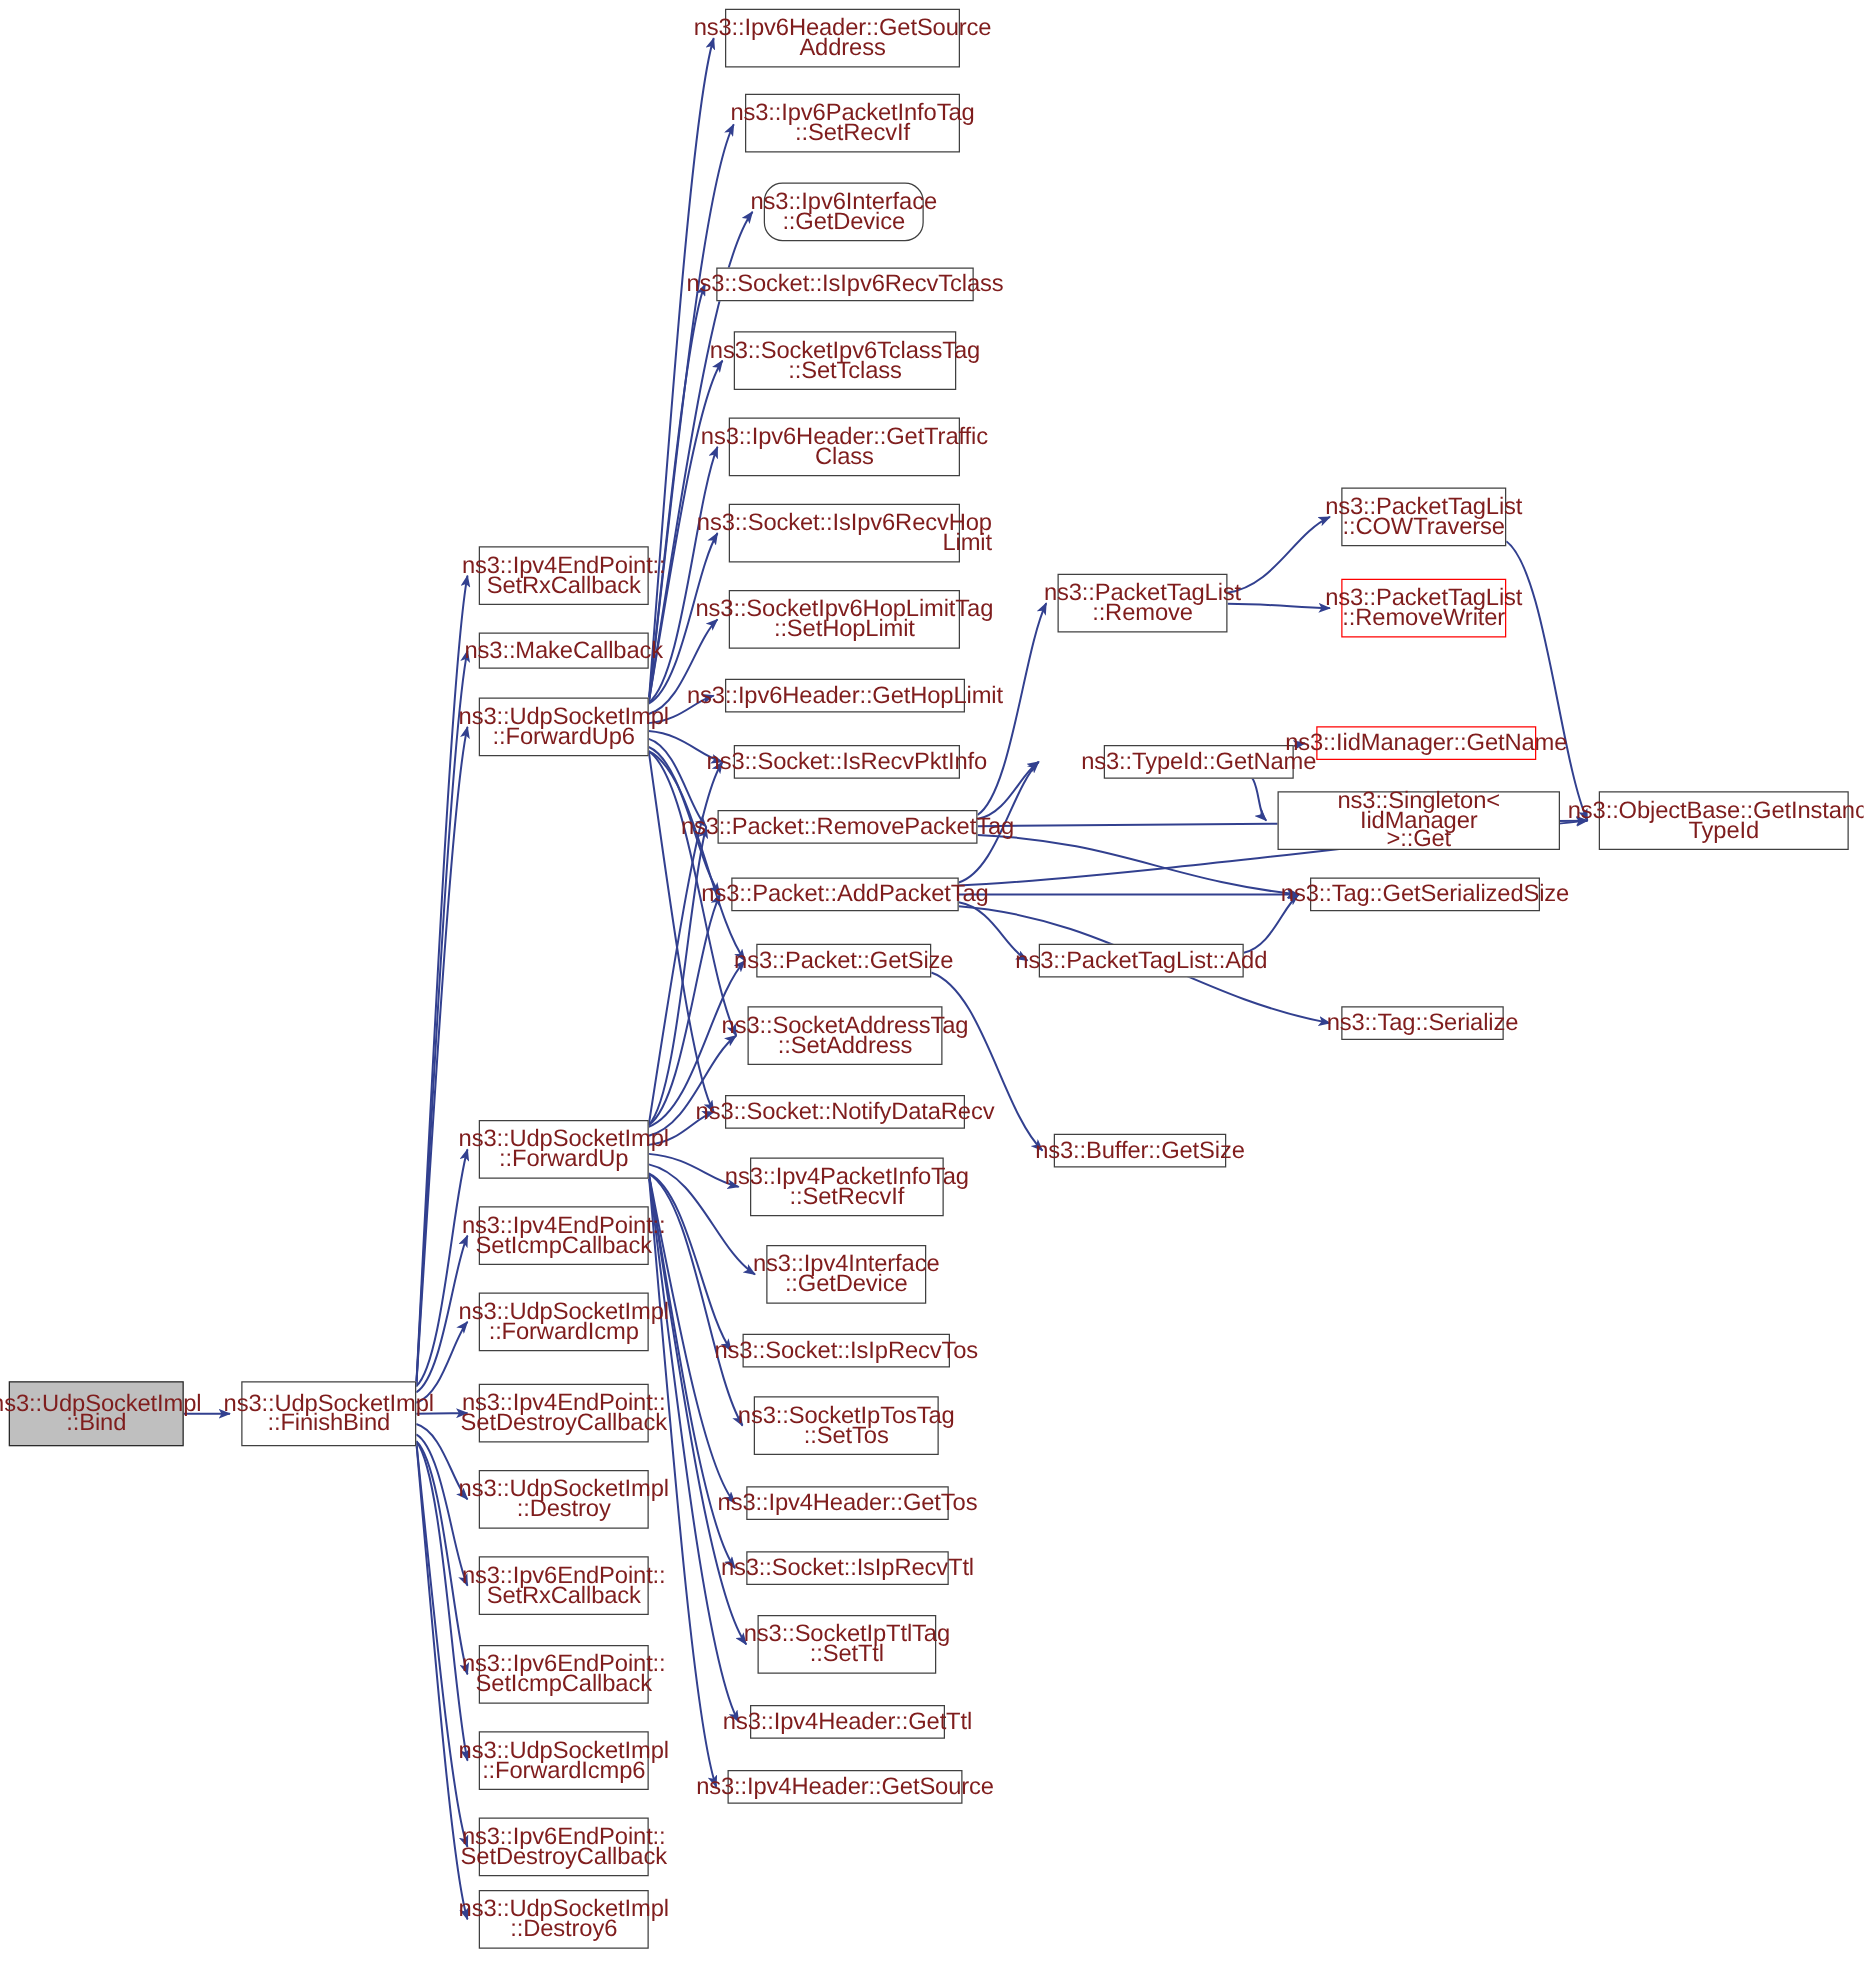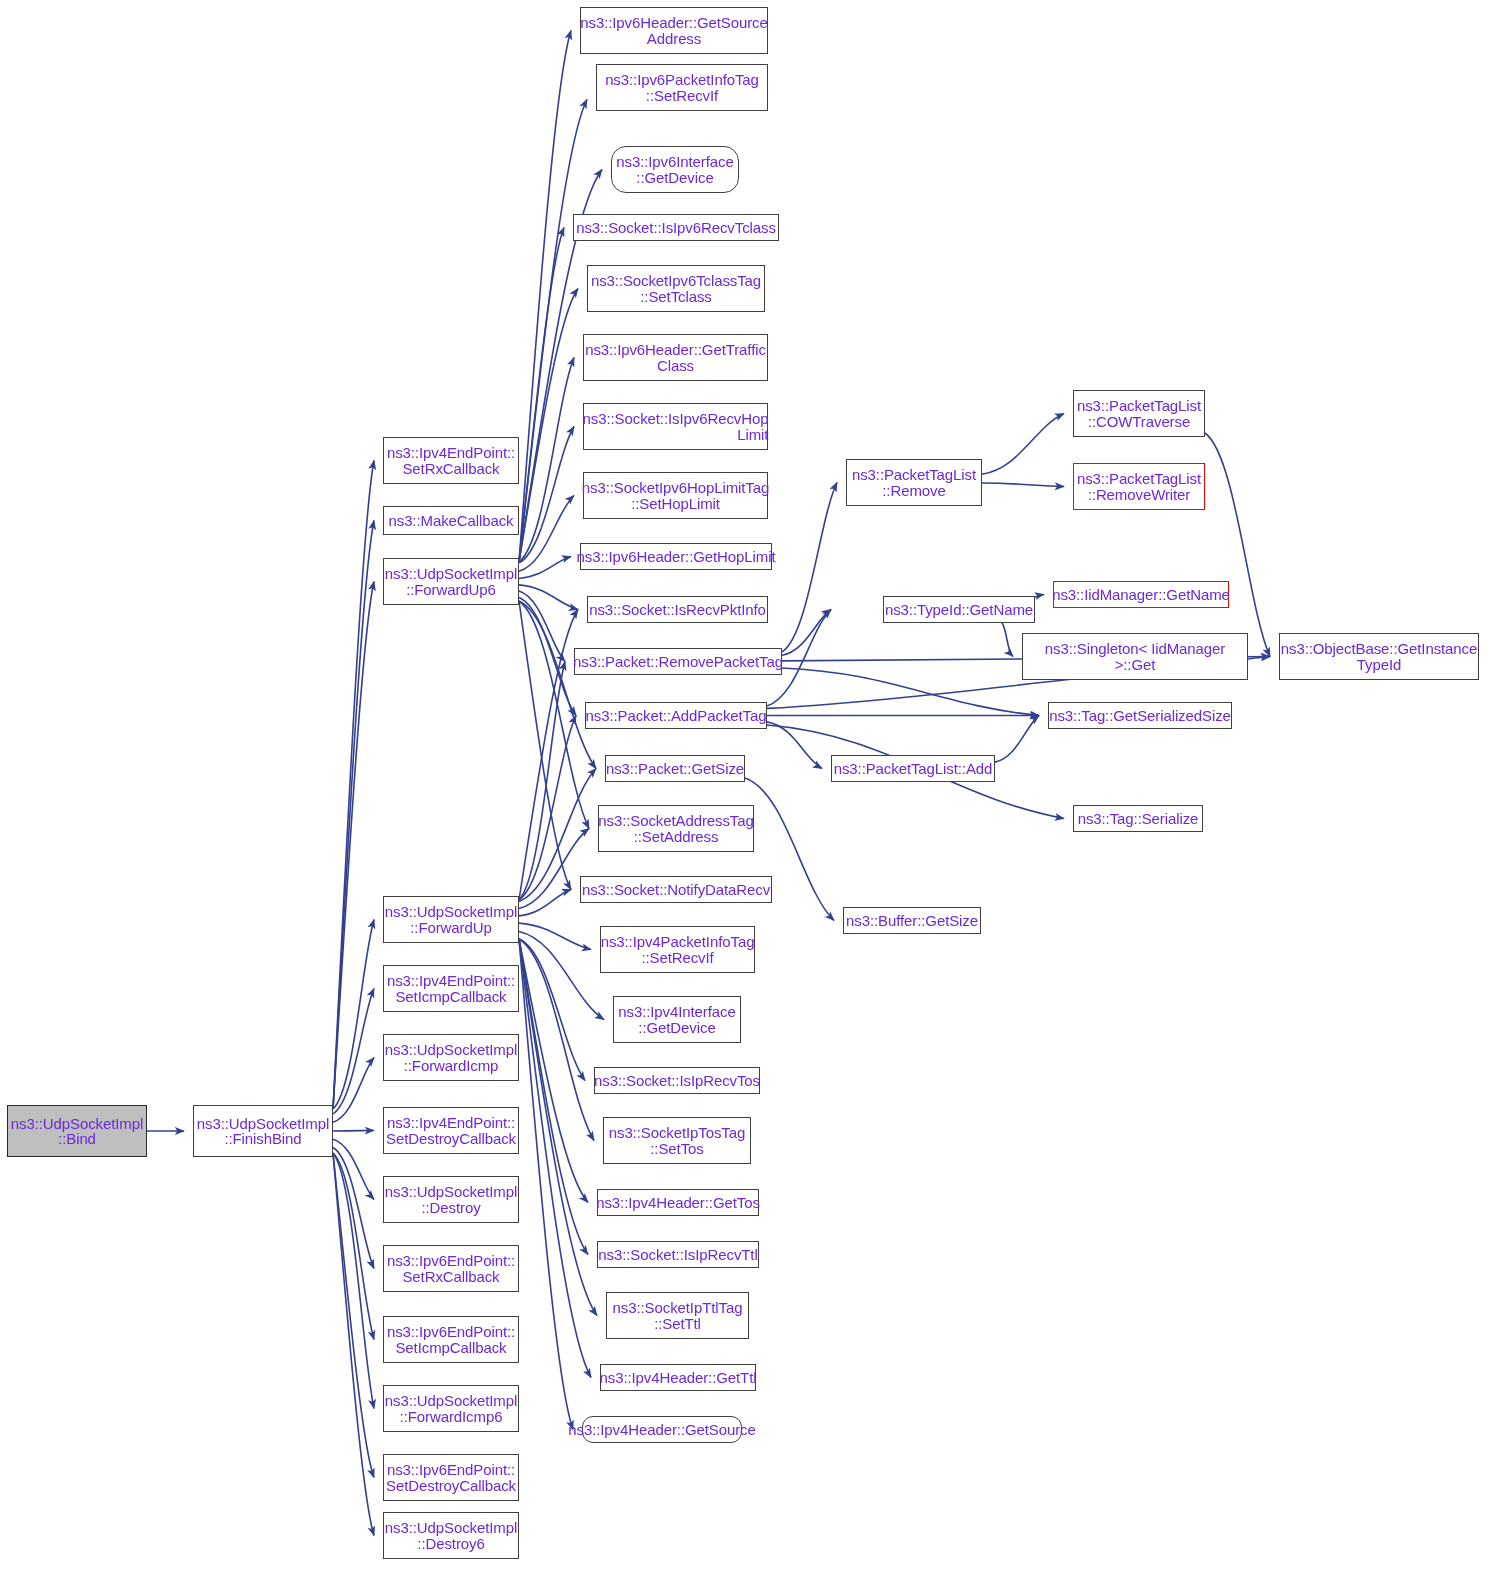--- a/index.html
+++ b/index.html
@@ -22,22 +22,22 @@
     top: 0;
     width: 1491px;
     height: 1577px;
     pointer-events: none;
   }
   .node {
     position: absolute;
     box-sizing: border-box;
     border: 1px solid #404040;
     background: #ffffff;
-    color: #6d28d9;
-    font-size: 15px;
+    color: #7f1d1d;
+    font-size: 19px;
     line-height: 15.5px;
     display: flex;
     align-items: center;
     justify-content: center;
     text-align: center;
     padding: 0 3px;
     letter-spacing: -0.1px;
     white-space: pre-line;
     z-index: 5;
   }
@@ -147,21 +147,21 @@
       <div class="node" style="left: 383px; top: 1316px; width: 136px; height: 47px;">ns3::Ipv6EndPoint::
 SetIcmpCallback</div>
       <div class="node" style="left: 383px; top: 1385px; width: 136px; height: 47px;">ns3::UdpSocketImpl
 ::ForwardIcmp6</div>
       <div class="node" style="left: 383px; top: 1454px; width: 136px; height: 47px;">ns3::Ipv6EndPoint::
 SetDestroyCallback</div>
       <div class="node" style="left: 383px; top: 1512px; width: 136px; height: 47px;">ns3::UdpSocketImpl
 ::Destroy6</div>
       <div class="node" style="left: 580px; top: 7px; width: 188px; height: 47px;">ns3::Ipv6Header::GetSource
 Address</div>
-      <div class="node" style="left: 596px; top: 64px; width: 172px; height: 47px;">ns3::Ipv6PacketInfoTag
+      <div class="node" style="left: 596px; top: 75px; width: 172px; height: 47px;">ns3::Ipv6PacketInfoTag
 ::SetRecvIf</div>
       <div class="node" style="left: 611px; top: 146px; width: 128px; height: 47px; border-radius: 15px;">ns3::Ipv6Interface
 ::GetDevice</div>
       <div class="node" style="left: 573px; top: 214px; width: 206px; height: 27px;">ns3::Socket::IsIpv6RecvTclass</div>
       <div class="node" style="left: 587px; top: 265px; width: 178px; height: 47px;">ns3::SocketIpv6TclassTag
 ::SetTclass</div>
       <div class="node" style="left: 583px; top: 334px; width: 185px; height: 47px;">ns3::Ipv6Header::GetTraffic
 Class</div>
       <div class="node" style="left: 583px; top: 403px; width: 185px; height: 47px; text-align: right;">ns3::Socket::IsIpv6RecvHop
 Limit</div>
@@ -180,21 +180,21 @@
       <div class="node" style="left: 613px; top: 996px; width: 128px; height: 47px;">ns3::Ipv4Interface
 ::GetDevice</div>
       <div class="node" style="left: 594px; top: 1067px; width: 166px; height: 27px;">ns3::Socket::IsIpRecvTos</div>
       <div class="node" style="left: 603px; top: 1117px; width: 148px; height: 47px;">ns3::SocketIpTosTag
 ::SetTos</div>
       <div class="node" style="left: 597px; top: 1189px; width: 162px; height: 27px;">ns3::Ipv4Header::GetTos</div>
       <div class="node" style="left: 597px; top: 1241px; width: 162px; height: 27px; text-align: center;">ns3::Socket::IsIpRecvTtl</div>
       <div class="node" style="left: 606px; top: 1292px; width: 143px; height: 47px;">ns3::SocketIpTtlTag
 ::SetTtl</div>
       <div class="node" style="left: 600px; top: 1364px; width: 156px; height: 27px;">ns3::Ipv4Header::GetTtl</div>
-      <div class="node" style="left: 582px; top: 1416px; width: 160px; height: 27px; border-radius: 11px;">ns3::Ipv4Header::GetSource</div>
+      <div class="node" style="left: 582px; top: 1416px; width: 188px; height: 27px;">ns3::Ipv4Header::GetSource</div>
       <div class="node" style="left: 846px; top: 459px; width: 136px; height: 47px;">ns3::PacketTagList
 ::Remove</div>
       <div class="node" style="left: 840px; top: 596px; width: 152px; height: 27px; margin-left: 43px;">ns3::TypeId::GetName</div>
       <div class="node" style="left: 831px; top: 755px; width: 164px; height: 27px;">ns3::PacketTagList::Add</div>
       <div class="node" style="left: 843px; top: 907px; width: 138px; height: 27px;">ns3::Buffer::GetSize</div>
       <div class="node" style="left: 1073px; top: 390px; width: 132px; height: 47px;">ns3::PacketTagList
 ::COWTraverse</div>
       <div class="node warn" style="left: 1073px; top: 463px; width: 132px; height: 47px;">ns3::PacketTagList
 ::RemoveWriter</div>
       <div class="node warn" style="left: 1053px; top: 581px; width: 176px; height: 27px;">ns3::IidManager::GetName</div>

